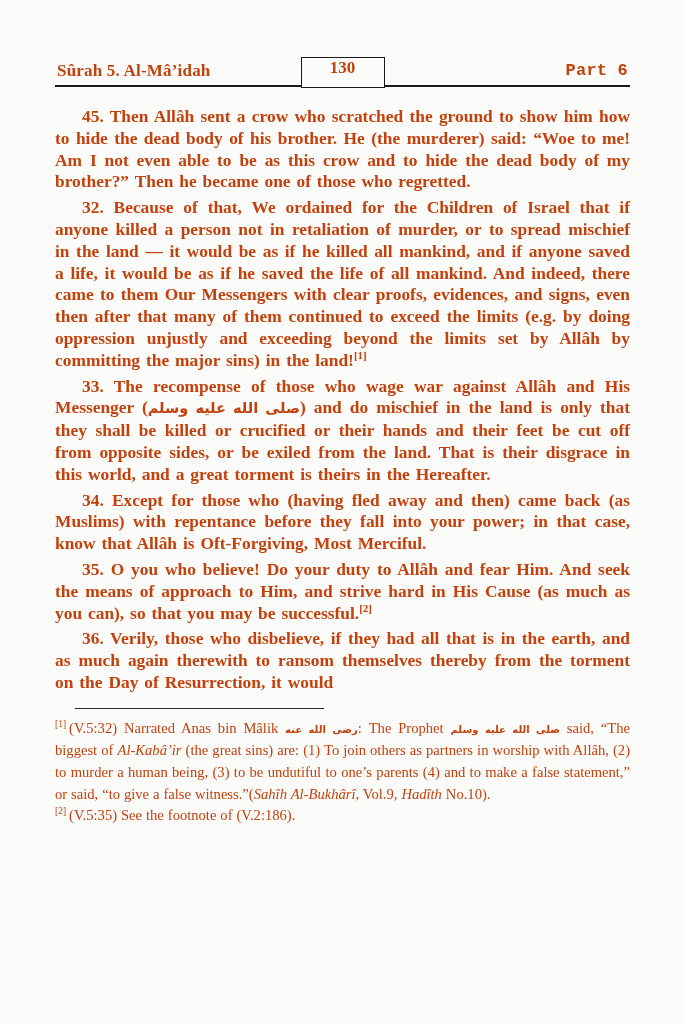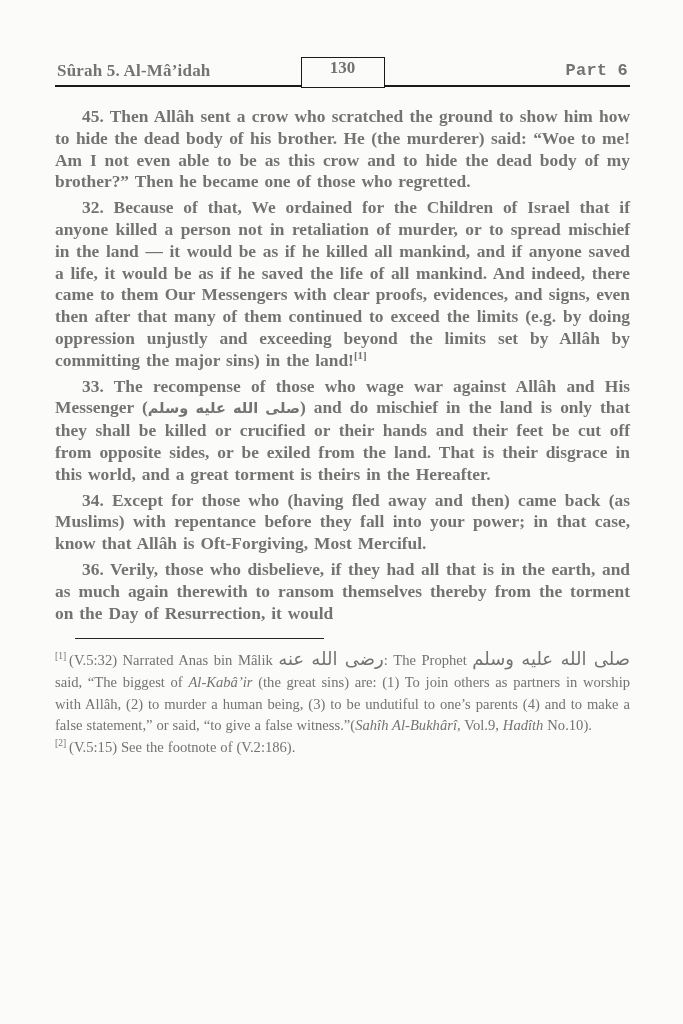--- a/index.html
+++ b/index.html
@@ -2,21 +2,21 @@
 <html><head>
 <meta charset="utf-8">
 <style>
   html, body { margin: 0; padding: 0; background: #fbfbf9; }
   .page {
     position: relative;
     width: 683px;
     height: 1024px;
     margin: 0 auto;
     background: #fbfbf9;
-    color: #737373;
+    color: #c2410c;
     font-family: "Liberation Serif", serif;
     box-sizing: border-box;
     padding: 57px 53px 0 55px;
     overflow: hidden;
   }
   
   .header { position: relative; height: 34px; margin-bottom: 15px; }
   .header-rule {
     position: absolute; left: 0; right: 0; top: 28px; height: 2.4px;
     background: #1c1a17;
@@ -67,21 +67,21 @@
     font-weight: normal;
     line-height: 21.6px;
     text-align: justify;
     word-spacing: 0.02em;
   }
   .footnote { margin: 0; }
   .fn-marker {
     font-size: 9.5px; vertical-align: super; line-height: 0;
     margin-right: 3px;
   }
-  .footnotes .arabic { font-size: 18px; font-weight: normal; }
+  .footnotes .arabic { font-size: 10px; font-weight: bold; }
 </style>
 </head>
 <body>
 
 <div class="page">
 
   <div class="header">
     <div class="header-rule"></div>
     <span class="h-left">Sûrah 5. Al-Mâ’idah</span>
     <div class="pagenum-box">
@@ -94,28 +94,29 @@
 
 
     <p class="para">45. Then Allâh sent a crow who scratched the ground to show him how to hide the dead body of his brother. He (the murderer) said: “Woe to me! Am I not even able to be as this crow and to hide the dead body of my brother?” Then he became one of those who regretted.</p>
 
     <p class="para"><span>32. Because of that, We ordained for the Children of Israel that if anyone killed a person not in retaliation of murder, or to spread mischief in the land — it would be as if he killed all mankind, and if anyone saved a life, it would be as if he saved the life of all mankind. And indeed, there came to them Our Messengers with clear proofs, evidences, and signs, even then after that many of them continued to exceed the limits (e.g. by doing oppression unjustly and exceeding beyond the limits set by Allâh by committing the major sins) in the land!</span><sup class="fnref">[1]</sup></p>
 
     <p class="para"><span>33. The recompense of those who wage war against Allâh and His Messenger (</span><span class="arabic">صلى الله عليه وسلم</span><span>) and do mischief in the land is only that they shall be killed or crucified or their hands and their feet be cut off from opposite sides, or be exiled from the land. That is their disgrace in this world, and a great torment is theirs in the Hereafter.</span></p>
 
     <p class="para">34. Except for those who (having fled away and then) came back (as Muslims) with repentance before they fall into your power; in that case, know that Allâh is Oft-Forgiving, Most Merciful.</p>
 
+    <p class="para"><span>35. O you who believe! Do your duty to Allâh and fear Him. And seek the means of approach to Him, and strive hard in His Cause (as much as you can), so that you may be successful.</span><sup class="fnref">[2]</sup></p>
 
     <p class="para">36. Verily, those who disbelieve, if they had all that is in the earth, and as much again therewith to ransom themselves thereby from the torment on the Day of Resurrection, it would</p>
 
   </div>
 
   <div class="footnote-sep"></div>
 
   <div class="footnotes">
 
     <p class="footnote"><sup class="fn-marker">[1]</sup><span>(V.5:32) Narrated Anas bin Mâlik </span><span class="arabic">رضى الله عنه</span><span>: The Prophet </span><span class="arabic">صلى الله عليه وسلم</span><span> said, “The biggest of </span><i>Al-Kabâ’ir</i><span> (the great sins) are: (1) To join others as partners in worship with Allâh, (2) to murder a human being, (3) to be undutiful to one’s parents (4) and to make a false statement,” or said, “to give a false witness.”(</span><i>Sahîh Al-Bukhârî,</i><span> Vol.9, </span><i>Hadîth</i><span> No.10).</span></p>
 
-    <p class="footnote"><sup class="fn-marker">[2]</sup><span>(V.5:15) See the footnote of (V.2:186).</span></p>
+    <p class="footnote"><sup class="fn-marker">[2]</sup><span>(V.5:35) See the footnote of (V.2:186).</span></p>
 
   </div>
 
 </div>
 
 </body></html>

